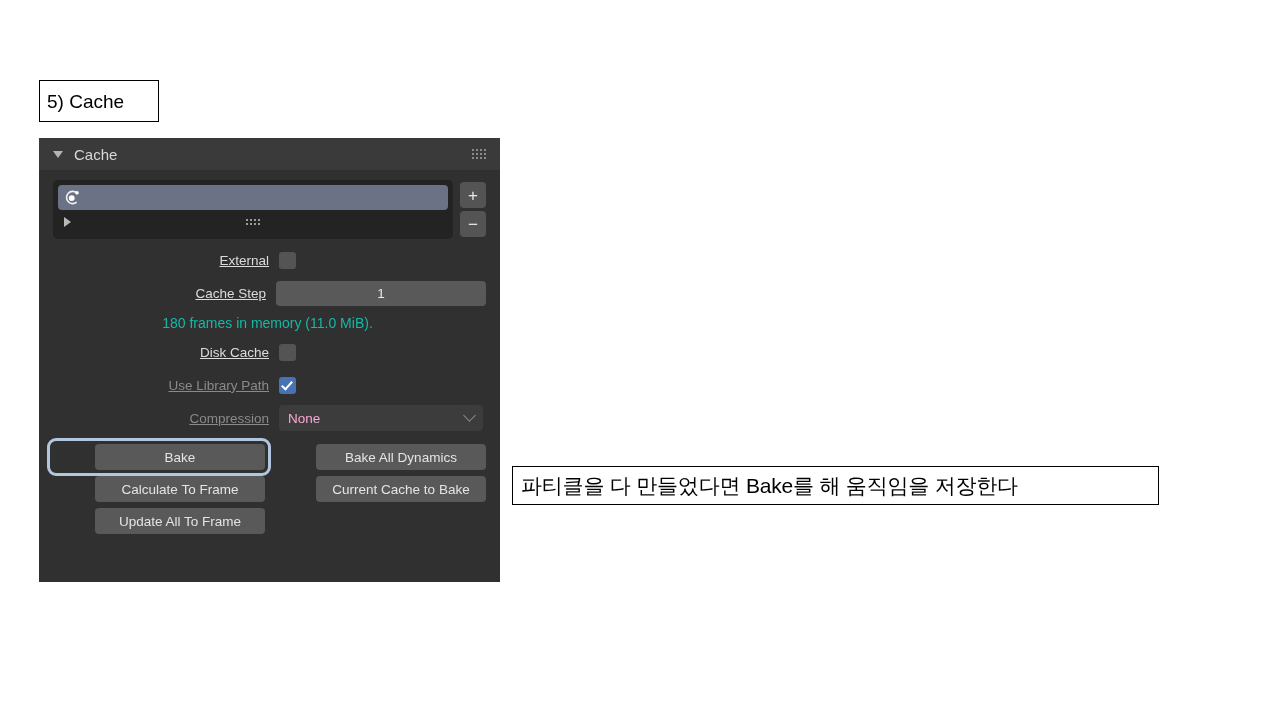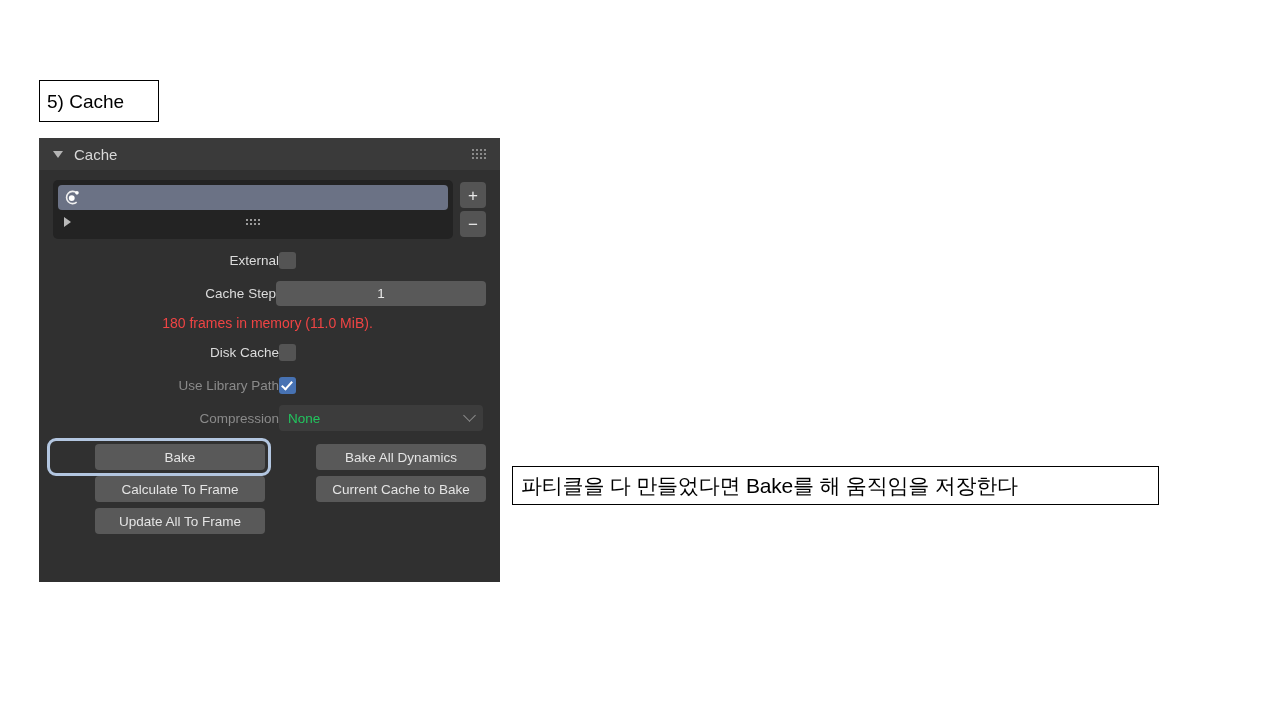--- a/index.html
+++ b/index.html
@@ -145,24 +145,26 @@
   
   .prop-row {
     display: flex;
     align-items: center;
     margin-top: 9px;
     height: 24px;
   }
   .prop-label {
     width: 226px;
     text-align: right;
+    padding-right: 10px;
     box-sizing: border-box;
     color: #dcdcdc;
     font-size: 13.5px;
     white-space: nowrap;
+    text-decoration: underline;
   }
   .prop-label.dim { color: #8a8a8a; }
 
   .checkbox {
     width: 17px; height: 17px;
     background: #545454;
     border-radius: 3px;
   }
   .checkbox.checked {
     background: #4772b3;
@@ -186,35 +188,35 @@
     display: flex;
     align-items: center;
     justify-content: center;
     color: #e9e9e9;
     font-size: 13.5px;
   }
 
   .info-row {
     margin-top: 10px;
     text-align: center;
-    color: #ef4444;
+    color: #14b8a6;
     font-size: 14px;
     padding-right: 4px;
   }
 
   .dropdown {
     width: 204px;
     height: 26px;
     background: #3c3c3c;
     border-radius: 4px;
     display: flex;
     align-items: center;
     padding: 0 9px;
     box-sizing: border-box;
-    color: #22c55e;
+    color: #f9a8d4;
     font-size: 13.5px;
     justify-content: space-between;
   }
   .chev {
     width: 8px; height: 8px;
     border: solid #8c8c8c;
     border-width: 0 1.6px 1.6px 0;
     transform: translateY(-3px) rotate(45deg);
   }
 

